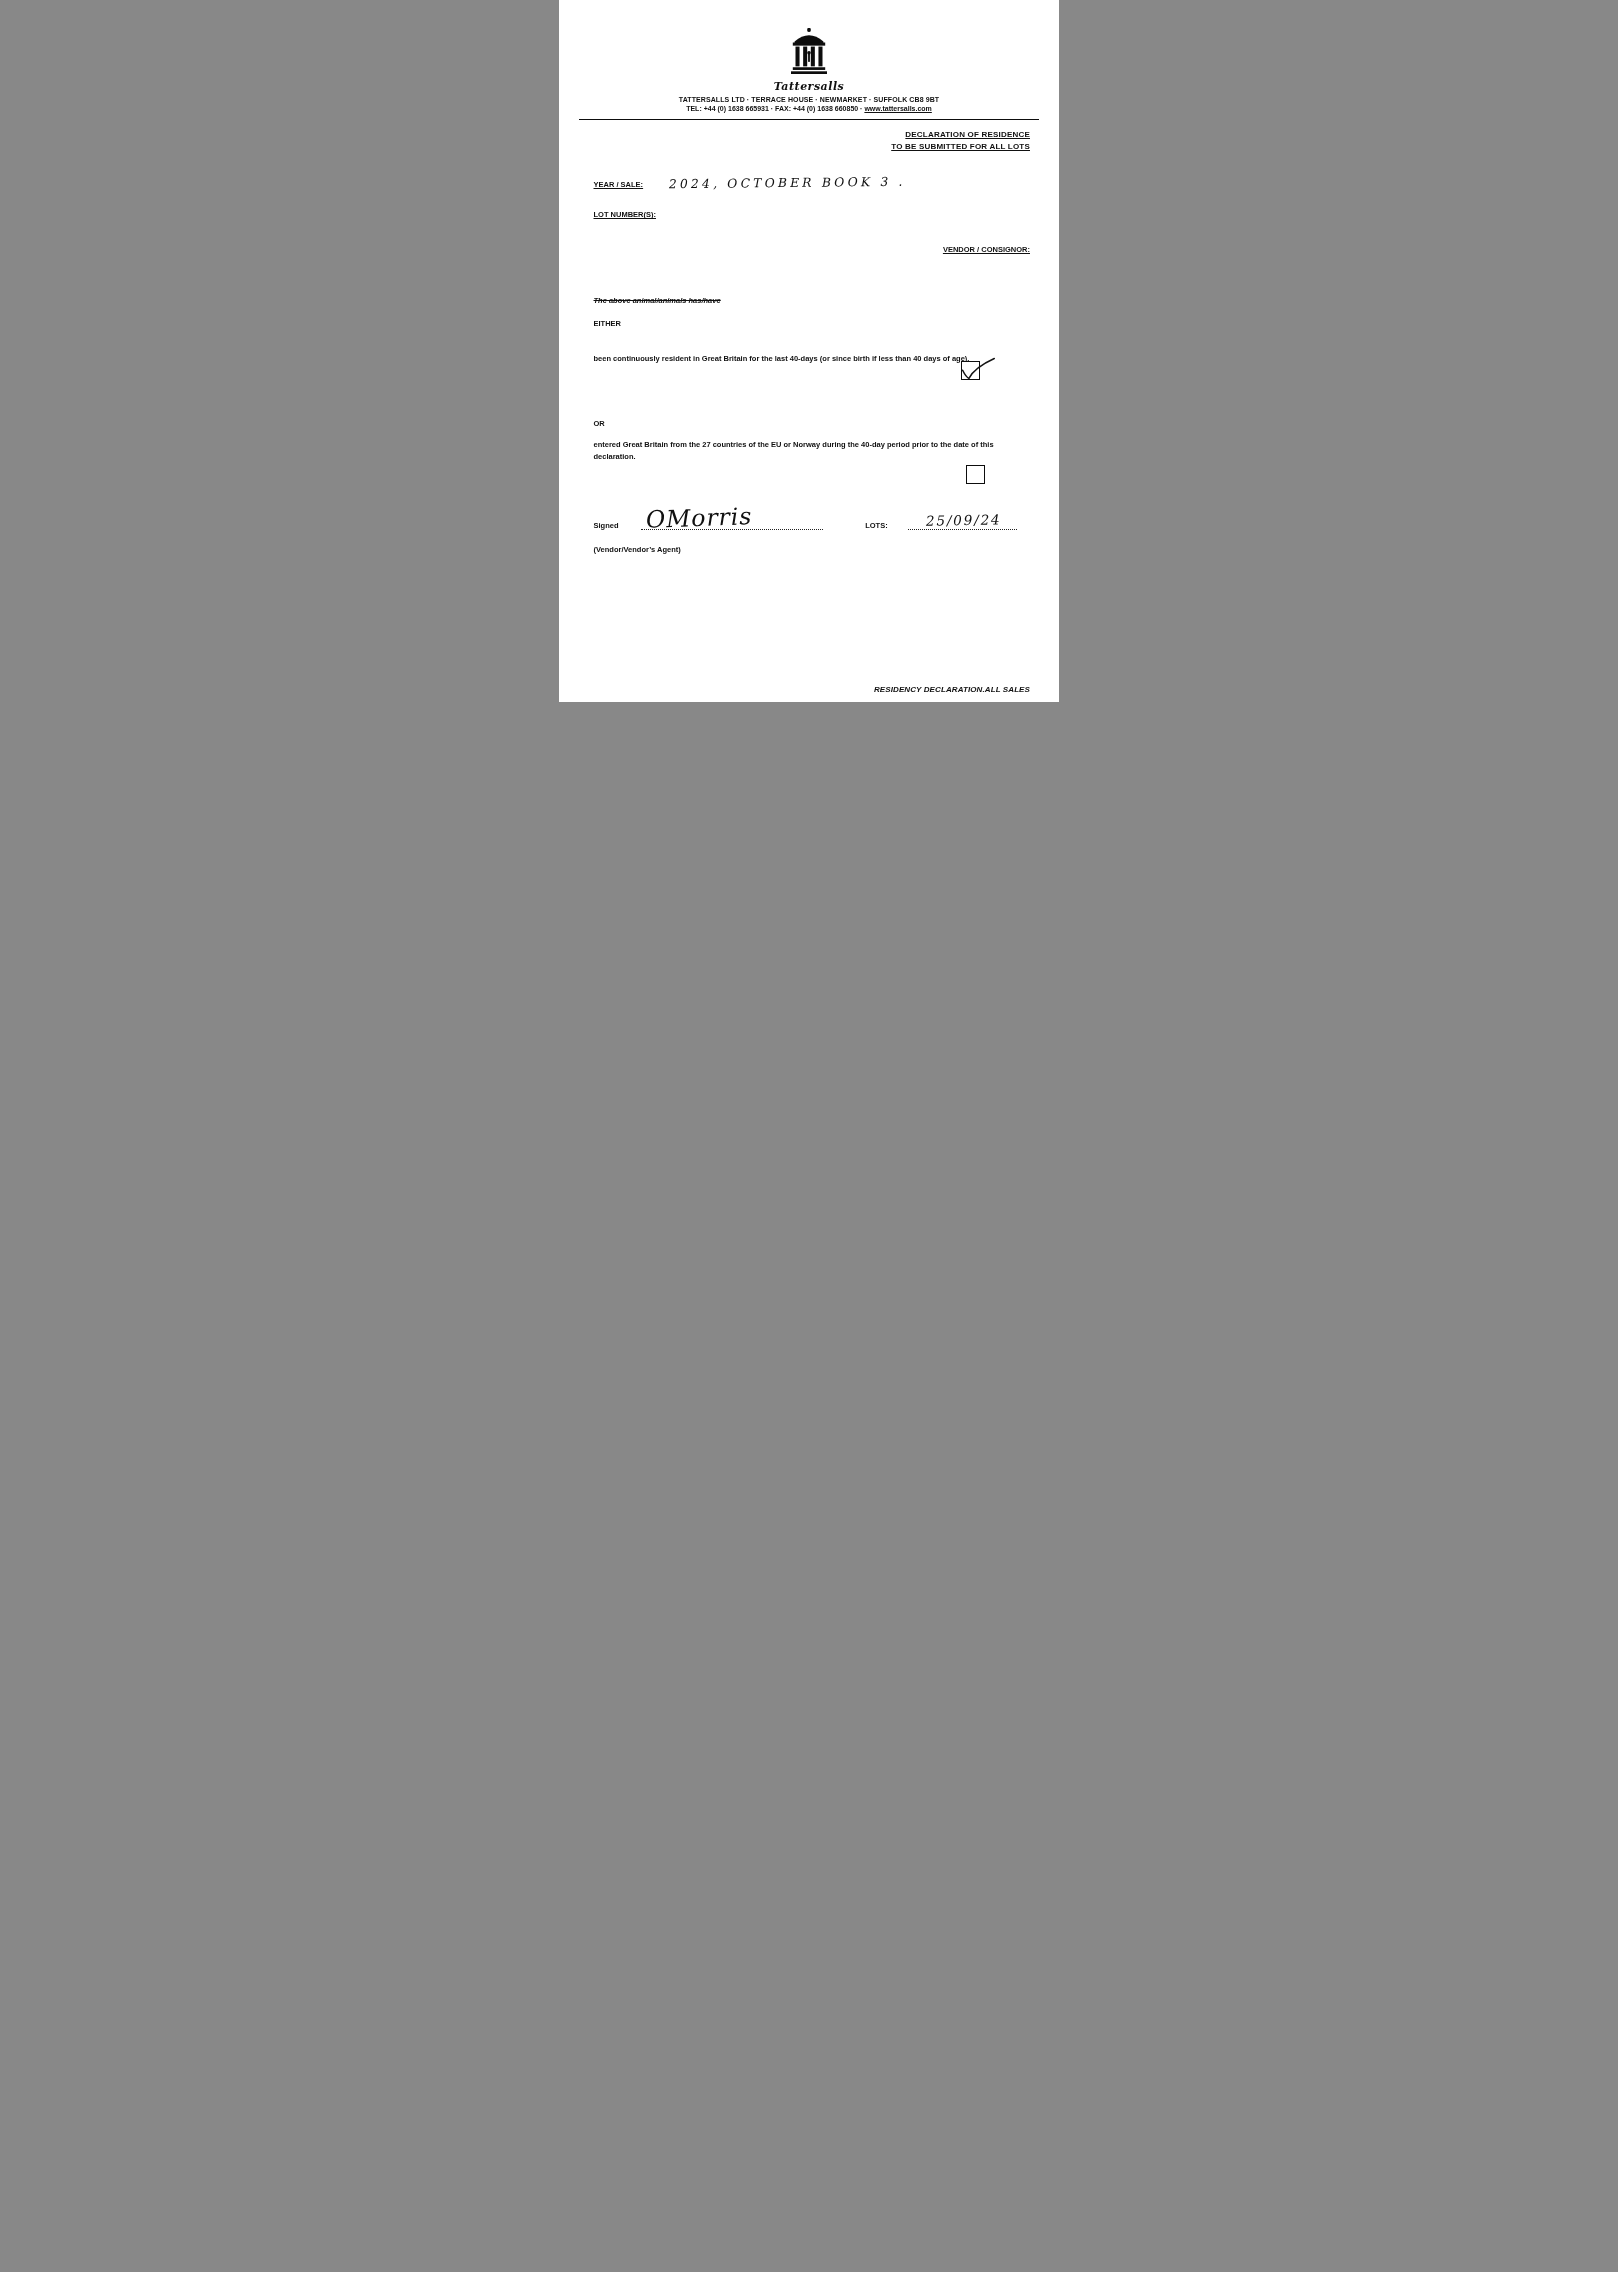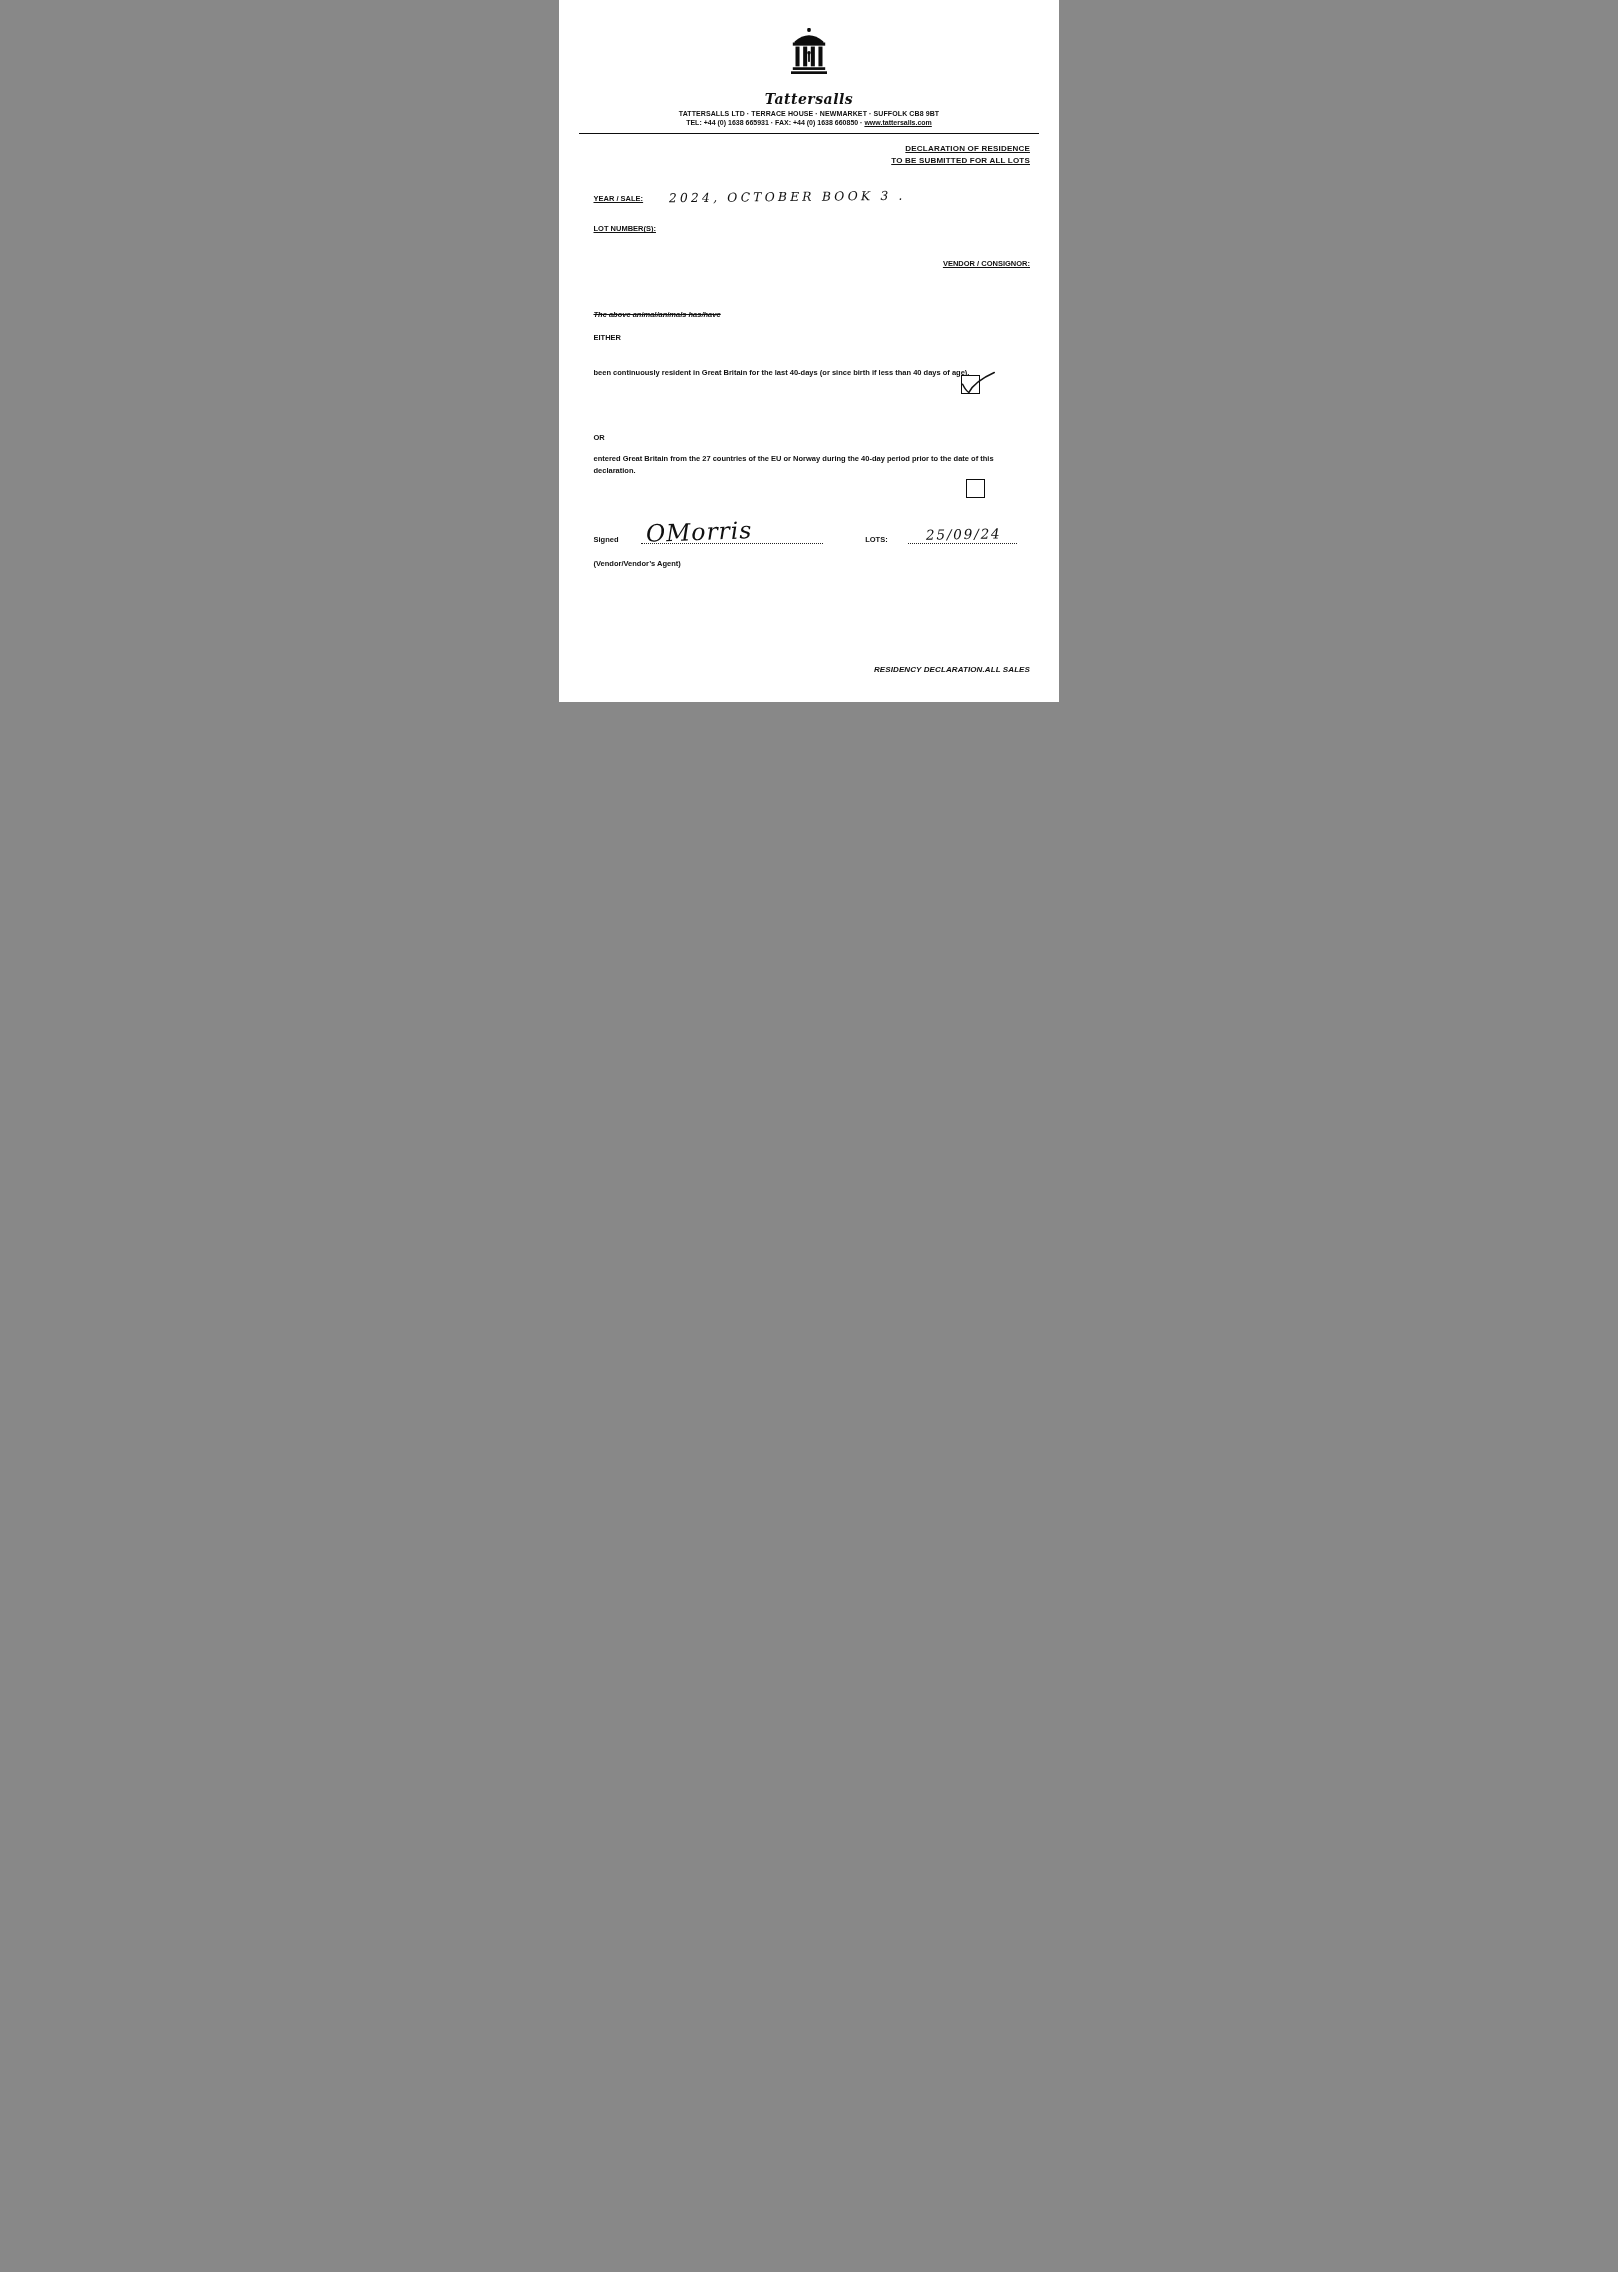--- a/index.html
+++ b/index.html
@@ -19,23 +19,23 @@
     padding: 11.8px 29px 0 29px;
     overflow: hidden;
   }
   
   .header { text-align: center; }
   .logo-wrap { display: inline-block; margin-top: 16.4px; }
   .brand {
     font-family: "DejaVu Serif", serif;
     font-style: italic;
     font-weight: bold;
-    font-size: 14px;
+    font-size: 11px;
     letter-spacing: 0.5px;
-    margin-top: 14px;
+    margin-top: 3px;
   }
   .addr-line {
     font-weight: bold;
     font-size: 7px;
     margin-top: 2.7px;
     letter-spacing: 0.1px;
   }
   .tel-line {
     font-weight: bold;
     font-size: 7px;
@@ -190,21 +190,21 @@
   .agent-note {
     margin-top: 15.5px;
     padding-left: 5.5px;
     font-weight: bold;
     font-size: 7.5px;
   }
   
   .footer-note {
     position: absolute;
     right: 29px;
-    bottom: 28px;
+    bottom: 8px;
     font-style: italic;
     font-weight: bold;
     font-size: 8px;
     letter-spacing: 0.1px;
   }
 </style>
 </head>
 <body>
 
 <div class="page">

